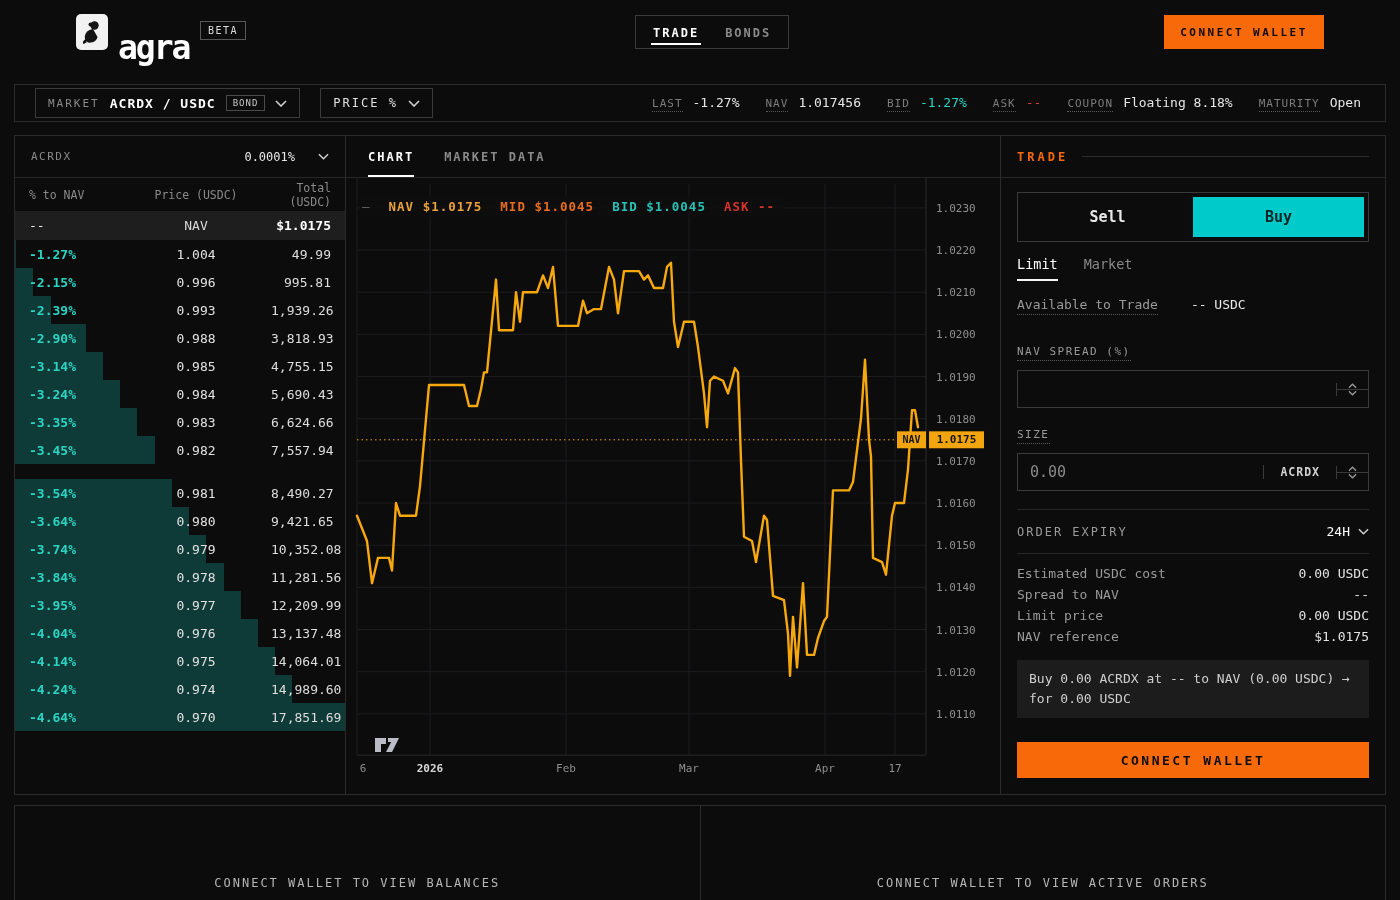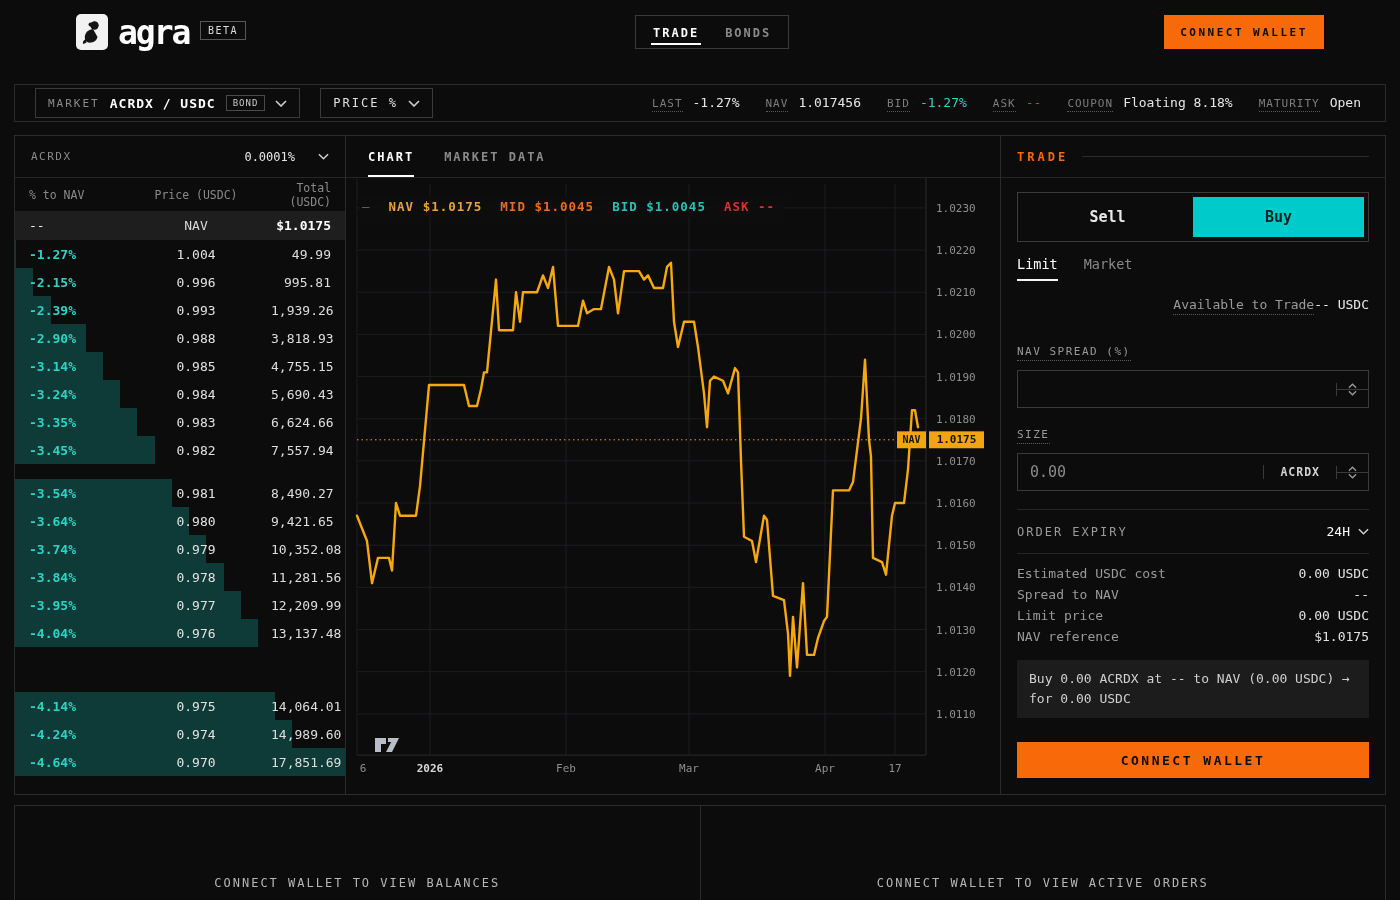--- a/index.html
+++ b/index.html
@@ -5,21 +5,21 @@
   * { margin:0; padding:0; box-sizing:border-box; }
   html,body { background:#0c0c0d; }
   body {
     width:1400px; height:900px; position:relative; overflow:hidden;
     font-family:"DejaVu Sans Mono","Liberation Mono",monospace;
     color:#e6e6e6; font-size:13px;
   }
   
   .header { position:absolute; left:0; top:0; width:1400px; height:64px; background:#0c0c0d; }
   .logo-box { position:absolute; left:76px; top:14px; width:32px; height:36px; background:#f2f2f2; border-radius:5px; display:flex; align-items:center; justify-content:center; }
-  .wordmark { position:absolute; left:118px; top:13px; font-size:33px; font-weight:bold; color:#ffffff; letter-spacing:-2px; }
+  .wordmark { position:absolute; left:118px; top:28px; font-size:33px; font-weight:bold; color:#ffffff; letter-spacing:-2px; }
   .beta-badge { position:absolute; left:200px; top:21px; border:1px solid #585858; color:#dcdcdc; font-size:10px; letter-spacing:1.5px; padding:3px 7px; }
   .nav-tabs { position:absolute; left:635px; top:15px; height:34px; border:1px solid #3a3a3a; display:flex; align-items:center; gap:26px; padding:0 17px; }
   .nav-tab { font-size:12px; font-weight:bold; letter-spacing:2px; color:#8a8a8a; cursor:pointer; position:relative; padding:9px 0 7px; }
   .nav-tab.active { color:#ffffff; }
   .nav-tab.active:after { content:""; position:absolute; left:-2px; right:-2px; bottom:2px; height:2px; background:#ffffff; }
   .btn-orange { background:#f8690a; color:#0d0d0d; font-weight:bold; border:none; cursor:pointer;
     font-family:inherit; letter-spacing:2.5px; }
   .hdr-wallet { position:absolute; left:1164px; top:15px; width:160px; height:34px; font-size:11px; }
   
   .market-bar { position:absolute; left:14px; top:84px; width:1372px; height:38px; border:1px solid #2b2b2b; display:flex; align-items:center; padding:0 20px; }
@@ -68,21 +68,21 @@
   .trade-title { color:#f8690a; font-size:12px; font-weight:bold; letter-spacing:3px; }
   .trade-rule { flex:1; height:1px; background:#2c2c2c; margin-left:14px; }
   .trade-body { flex:1; display:flex; flex-direction:column; padding:14px 16px 16px; }
   .side-switch { border:1px solid #3a3a3a; padding:4px; display:flex; }
   .side-btn { flex:1; height:40px; font-family:inherit; font-size:15px; font-weight:bold; border:none; background:transparent; color:#e8e8e8; cursor:pointer; }
   .side-btn.buy-active { background:#00cbca; color:#072424; }
   .type-tabs { margin-top:14px; display:flex; gap:26px; }
   .type-tab { font-size:13.5px; color:#8a8a8a; cursor:pointer; padding-bottom:9px; position:relative; }
   .type-tab.active { color:#ffffff; }
   .type-tab.active:after { content:""; position:absolute; left:0; right:0; bottom:0; height:2px; background:#f5f5f5; }
-  .avail { margin-top:16px; display:flex; justify-content:flex-end; align-items:baseline; }
+  .avail { margin-top:16px; display:flex; justify-content:flex-start; align-items:baseline;gap:33px; }
   .lbl-dotted { color:#9a9a9a; font-size:13px; border-bottom:1px dotted #5a5a5a; padding-bottom:2px; }
   .avail-val { color:#e8e8e8; font-size:13px; }
   .field-label { margin-top:30px; display:inline-block; font-size:11px; letter-spacing:1.5px; color:#9a9a9a; border-bottom:1px dotted #5a5a5a; padding-bottom:2px; align-self:flex-start; }
   .input-row { margin-top:9px; border:1px solid #3a3a3a; height:38px; display:flex; align-items:center; }
   .input-row input { flex:1; background:transparent; border:none; outline:none; color:#e8e8e8; font-family:inherit; font-size:15px; padding:0 12px; min-width:0; }
   .input-row input::placeholder { color:#8a8a8a; }
   .unit { display:flex; align-items:center; padding:0 16px; border-left:1px solid #3a3a3a; font-size:11.5px; font-weight:bold; letter-spacing:1px; color:#d2d2d2; }
   .stepper { width:32px; border-left:1px solid #3a3a3a; display:flex; flex-direction:column; }
   .step-btn { flex:1; background:transparent; border:none; color:#9a9a9a; cursor:pointer; display:flex; align-items:center; justify-content:center; padding:0; }
   .step-btn:first-child { border-bottom:1px solid #3a3a3a; }
@@ -303,21 +303,21 @@
         <div class="ob-row">
           <div class="ob-depth" style="width: 73.6%;"></div>
           <div class="ob-grid" style="height: 100%;">
             <span class="ob-pct">-4.04%</span>
             <span class="ob-price">0.976</span>
             <span class="ob-total">13,137.48</span>
           </div>
         </div>
         <div class="ob-row">
           <div class="ob-depth" style="width: 78.8%;"></div>
-          <div class="ob-grid" style="height: 100%; margin-top: 45px;">
+          <div class="ob-grid" style="height: 100%;">
             <span class="ob-pct">-4.14%</span>
             <span class="ob-price">0.975</span>
             <span class="ob-total">14,064.01</span>
           </div>
         </div>
         <div class="ob-row">
           <div class="ob-depth" style="width: 84%;"></div>
           <div class="ob-grid" style="height: 100%;">
             <span class="ob-pct">-4.24%</span>
             <span class="ob-price">0.974</span>

